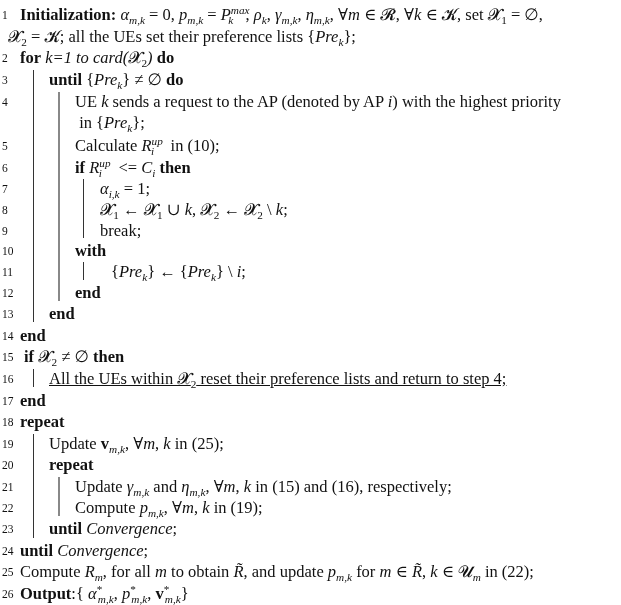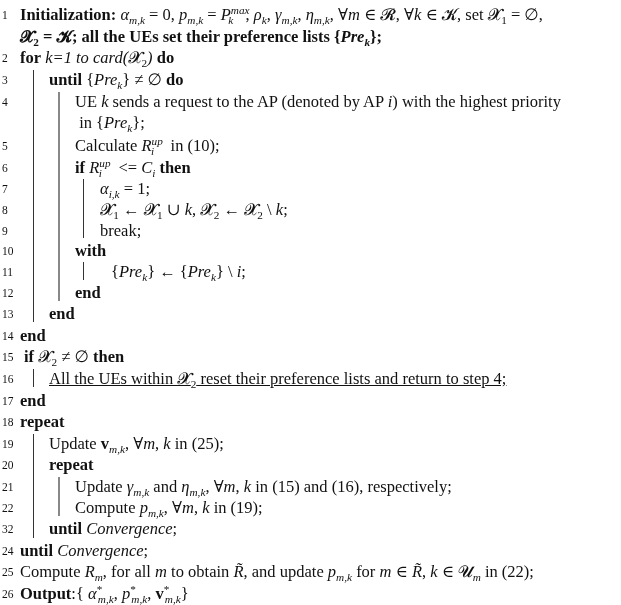--- a/index.html
+++ b/index.html
@@ -16,21 +16,21 @@
 </style>
 </head>
 <body>
 
 <div id="algo">
     <div class="ln" style="top: 4px;">
       <span class="num">1</span>
       <span class="txt" style="left: 20px;"><b>Initialization:</b> <i>α</i><sub><i>m</i>,<i>k</i></sub> = 0, <i>p</i><sub><i>m</i>,<i>k</i></sub> = <i>P</i><sup><i>max</i></sup><sub style="margin-left:-1.9em"><i>k</i></sub>&nbsp;&nbsp;&nbsp;, <i>ρ</i><sub><i>k</i></sub>, <i>γ</i><sub><i>m</i>,<i>k</i></sub>, <i>η</i><sub><i>m</i>,<i>k</i></sub>, ∀<i>m</i> ∈ 𝓡, ∀<i>k</i> ∈ 𝓚, set 𝓧<sub>1</sub> = ∅,</span>
     </div>
     <div class="ln" style="top: 26px;">
-      <span class="txt" style="left: 20px; font-weight: bold;">𝓧<sub>2</sub> = 𝓚; all the UEs set their preference lists {<i>Pre</i><sub><i>k</i></sub>};</span>
+      <span class="txt" style="left: 8px;">𝓧<sub>2</sub> = 𝓚; all the UEs set their preference lists {<i>Pre</i><sub><i>k</i></sub>};</span>
     </div>
     <div class="ln" style="top: 47px;">
       <span class="num">2</span>
       <span class="txt" style="left: 20px;"><b>for</b> <i>k=1 to card(</i>𝓧<sub>2</sub><i>)</i> <b>do</b></span>
     </div>
     <div class="ln" style="top: 69px;">
       <span class="num">3</span>
       <span class="txt" style="left: 49px;"><b>until</b> {<i>Pre</i><sub><i>k</i></sub>} ≠ ∅ <b>do</b></span>
     </div>
     <div class="ln" style="top: 91px;">
@@ -106,21 +106,21 @@
     </div>
     <div class="ln" style="top: 476px;">
       <span class="num">21</span>
       <span class="txt" style="left: 75px;">Update <i>γ</i><sub><i>m</i>,<i>k</i></sub> and <i>η</i><sub><i>m</i>,<i>k</i></sub>, ∀<i>m</i>, <i>k</i> in (15) and (16), respectively;</span>
     </div>
     <div class="ln" style="top: 497px;">
       <span class="num">22</span>
       <span class="txt" style="left: 75px;">Compute <i>p</i><sub><i>m</i>,<i>k</i></sub>, ∀<i>m</i>, <i>k</i> in (19);</span>
     </div>
     <div class="ln" style="top: 518px;">
-      <span class="num">32</span>
+      <span class="num">23</span>
       <span class="txt" style="left: 49px;"><b>until</b> <i>Convergence</i>;</span>
     </div>
     <div class="ln" style="top: 540px;">
       <span class="num">24</span>
       <span class="txt" style="left: 20px;"><b>until</b> <i>Convergence</i>;</span>
     </div>
     <div class="ln" style="top: 561px;">
       <span class="num">25</span>
       <span class="txt" style="left: 20px;">Compute <i>R</i><sub><i>m</i></sub>, for all <i>m</i> to obtain <i>R̃</i>, and update <i>p</i><sub><i>m</i>,<i>k</i></sub> for <i>m</i> ∈ <i>R̃</i>, <i>k</i> ∈ 𝓤<sub><i>m</i></sub> in (22);</span>
     </div>

